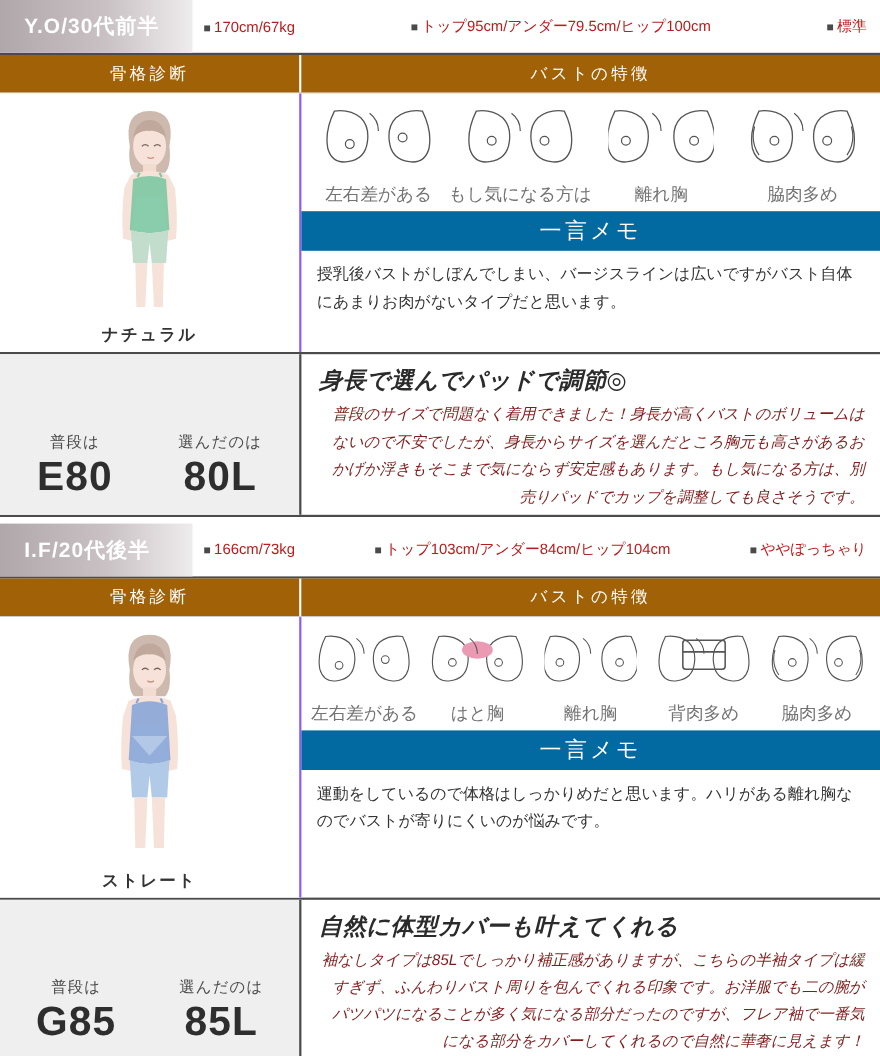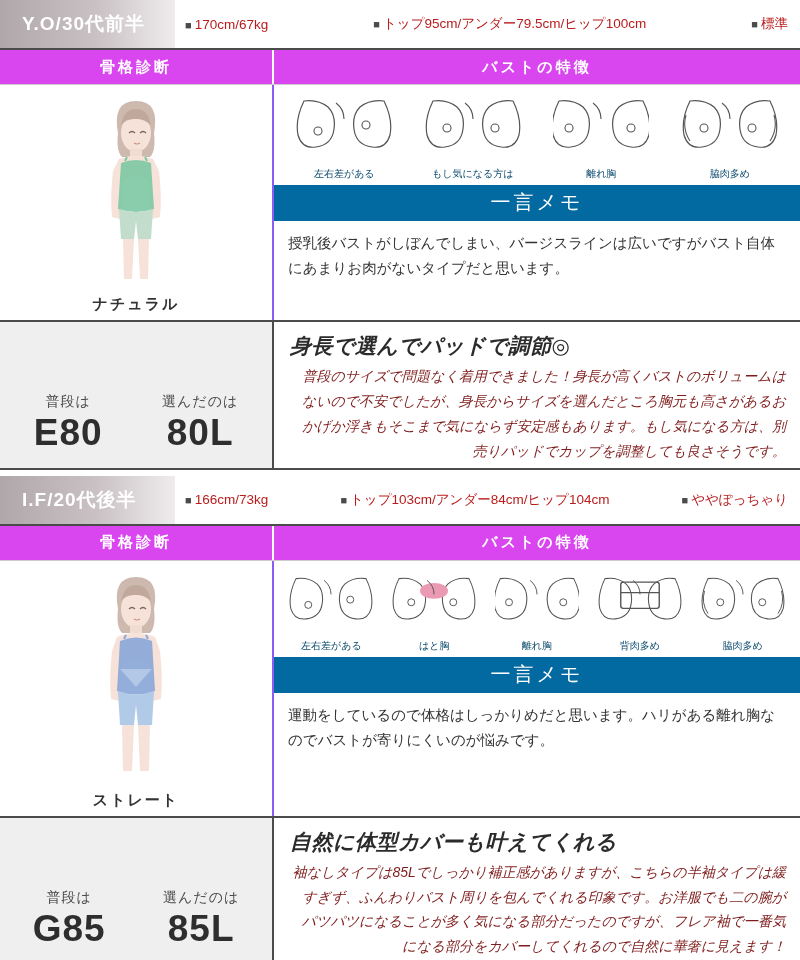--- a/index.html
+++ b/index.html
@@ -33,23 +33,23 @@
   }
   .profile-stats .stat{margin-left:10px;white-space:nowrap;}
   .profile-stats .stat:before{
     content:"■";color:#4a4a4a;font-size:11px;margin-right:3px;
   }
 
   
   .block{border-top:2px solid #4b4b4b;border-bottom:2px solid #4b4b4b;}
   .row-headers{display:flex;height:34px;}
   .th{
-    background:#d946ef;color:#ffffff;
+    background:#a16207;color:#ffffff;
     display:flex;align-items:center;justify-content:center;
-    font-size:15px;letter-spacing:3px;font-weight:bold;
+    font-size:15px;letter-spacing:3px;
   }
   .th.left{width:274px;border-right:2px solid #ffffff;box-sizing:border-box;}
   .th.right{flex:1;}
 
   .body-row{display:flex;border-top:1px solid #cfc9cb;}
   .col-figure{
     width:274px;box-sizing:border-box;
     border-right:2px solid #8b5cf6;
     display:flex;flex-direction:column;align-items:center;
     justify-content:flex-start;
@@ -60,21 +60,21 @@
     font-size:15px;font-weight:bold;letter-spacing:2px;color:#333;
     margin-top:2px;
   }
   .col-right{flex:1;display:flex;flex-direction:column;}
 
   .bust-icons{
     display:flex;justify-content:space-around;align-items:flex-end;
     padding:10px 6px 4px 6px;
   }
   .bust-item{display:flex;flex-direction:column;align-items:center;width:100px;}
-  .bust-label{font-size:10px;margin-top:2px;color:#0c4a6e;white-space:nowrap;}
+  .bust-label{font-size:16px;margin-top:2px;color:#737373;white-space:nowrap;}
 
   .memo-head{
     background:#0369a1;color:#ffffff;text-align:center;
     font-size:20px;letter-spacing:3px;padding:4px 0 5px;
   }
   .memo-body{
     padding:10px 12px 10px 14px;font-size:14.5px;line-height:1.72;
     color:#333;
   }
 

